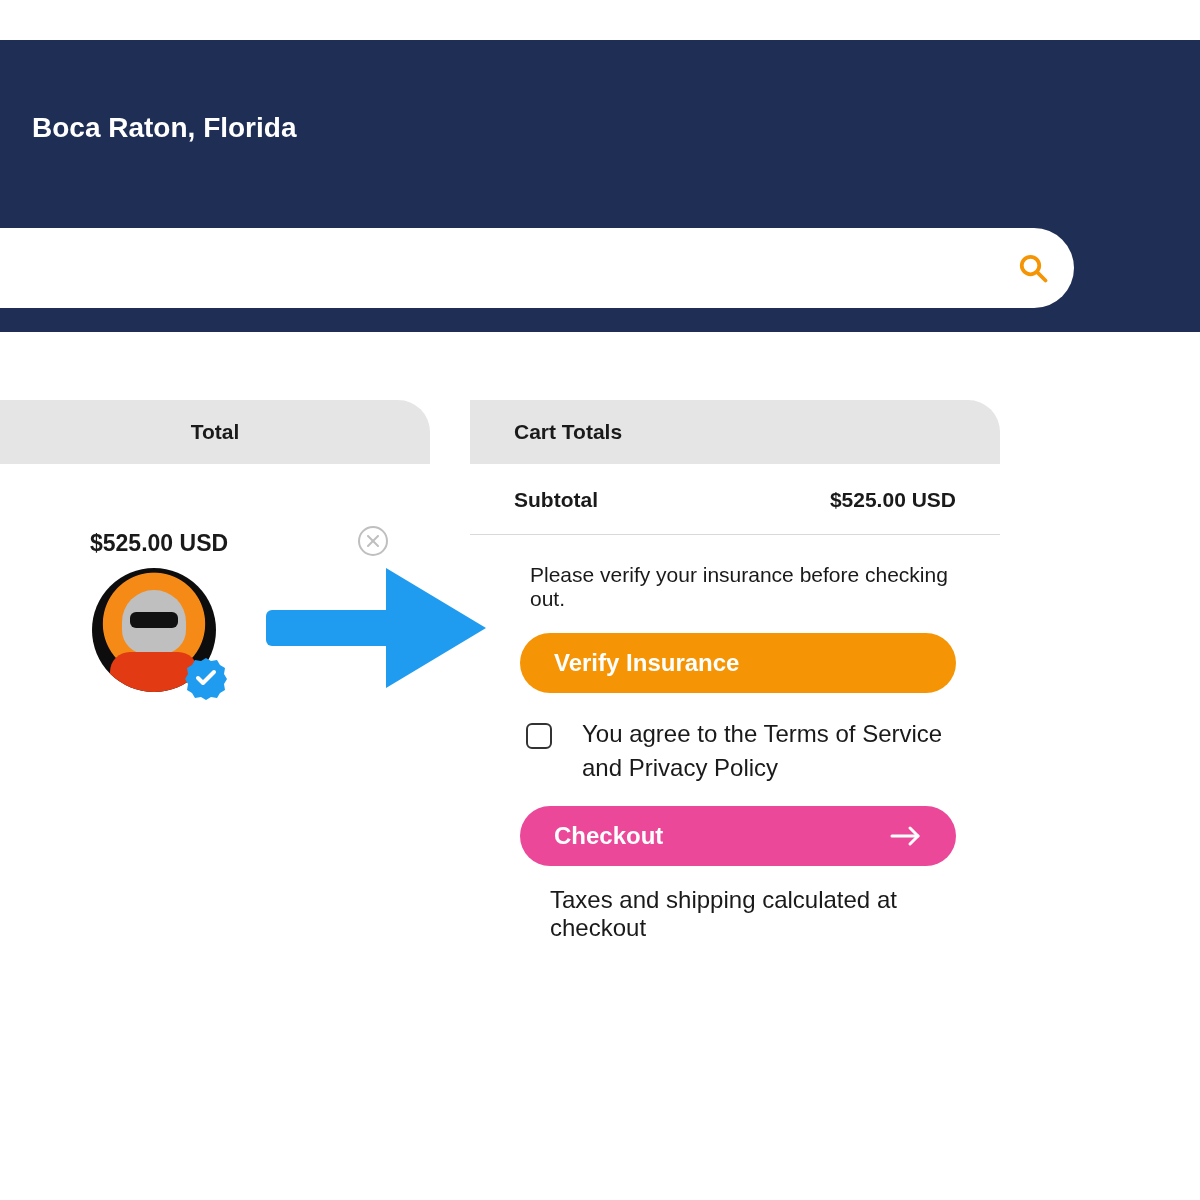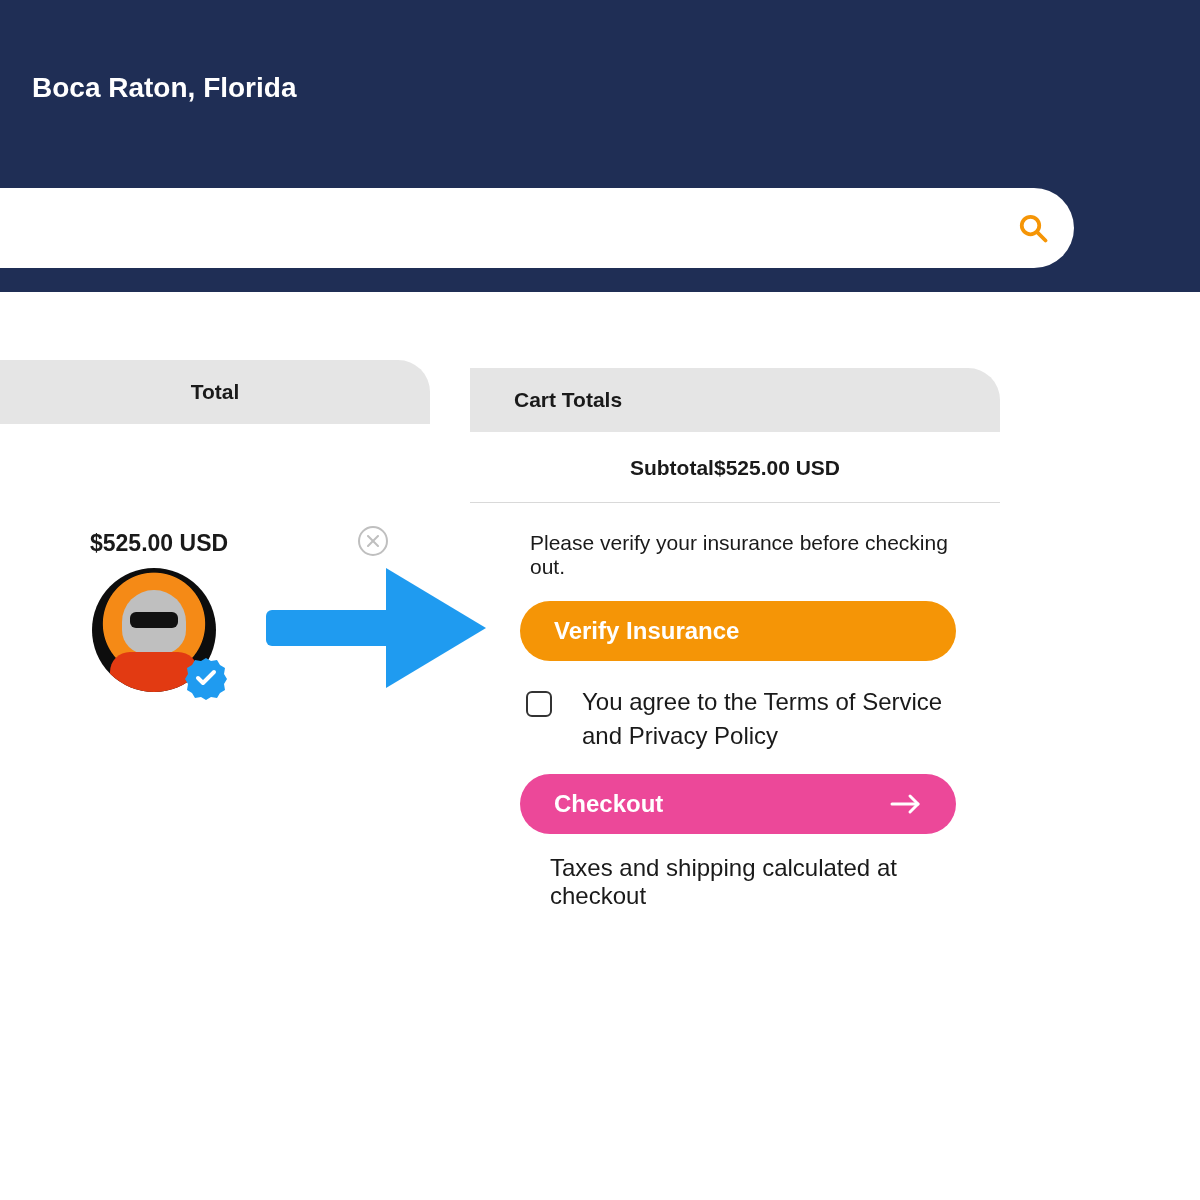--- a/index.html
+++ b/index.html
@@ -9,20 +9,21 @@
     height: 1200px;
     font-family: -apple-system, BlinkMacSystemFont, "Segoe UI", Helvetica, Arial, sans-serif;
     background: #ffffff;
     overflow: hidden;
   }
 
   .header {
     background: #1f2e55;
     height: 292px;
     position: relative;
+    margin-top: 40px;
   }
 
   .location {
     position: absolute;
     top: 72px;
     left: 32px;
     color: #ffffff;
     font-size: 28px;
     font-weight: 800;
   }
@@ -54,21 +55,20 @@
     gap: 20px;
     padding: 68px 0 0 0;
   }
 
   .panel-left {
     width: 430px;
   }
   .panel-right {
     width: 530px;
     margin-left: 20px;
-    margin-top: 8px;
   }
 
   .panel-header {
     background: #e5e5e5;
     height: 64px;
     border-top-right-radius: 32px;
     display: flex;
     align-items: center;
     font-weight: 800;
     font-size: 21px;
@@ -76,21 +76,21 @@
   }
   .panel-left .panel-header {
     justify-content: center;
   }
   .panel-right .panel-header {
     padding-left: 44px;
   }
 
   .subtotal-row {
     display: flex;
-    justify-content: center;
+    justify-content: space-between;
     align-items: center;
     padding: 24px 44px 22px 44px;
     border-bottom: 1px solid #d9d9d9;
   }
   .subtotal-label {
     font-weight: 800;
     font-size: 21px;
     color: #1a1a1a;
   }
   .subtotal-value {

